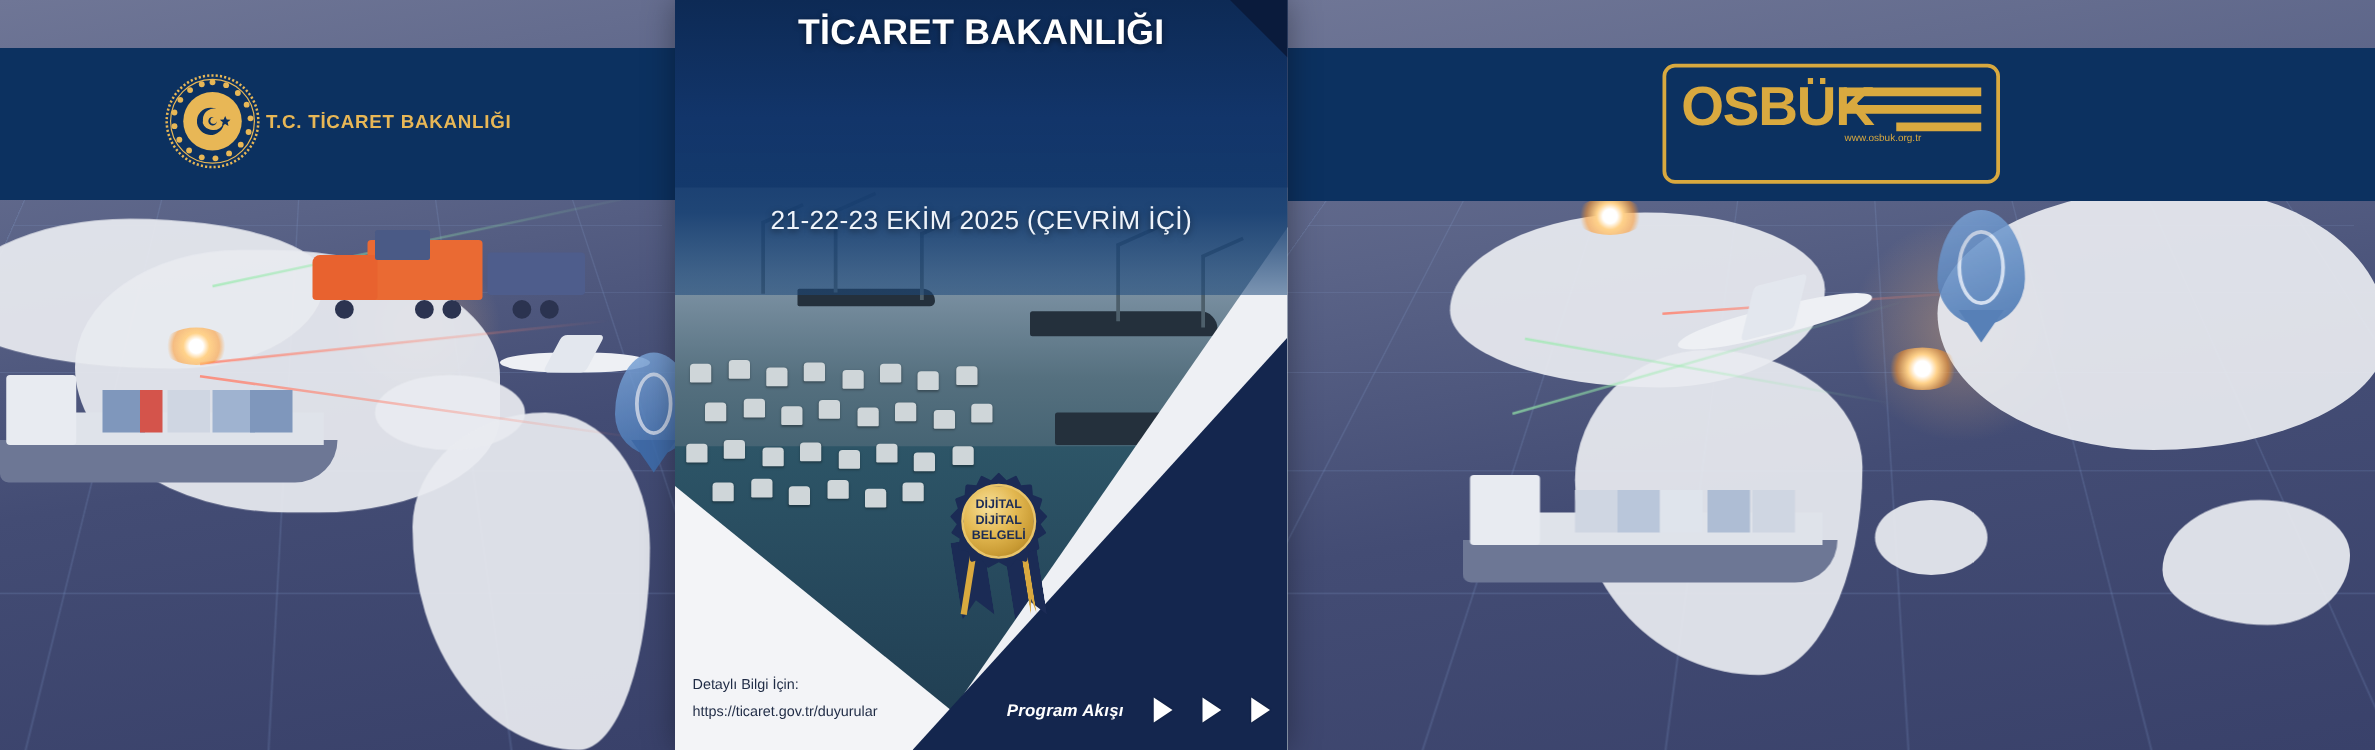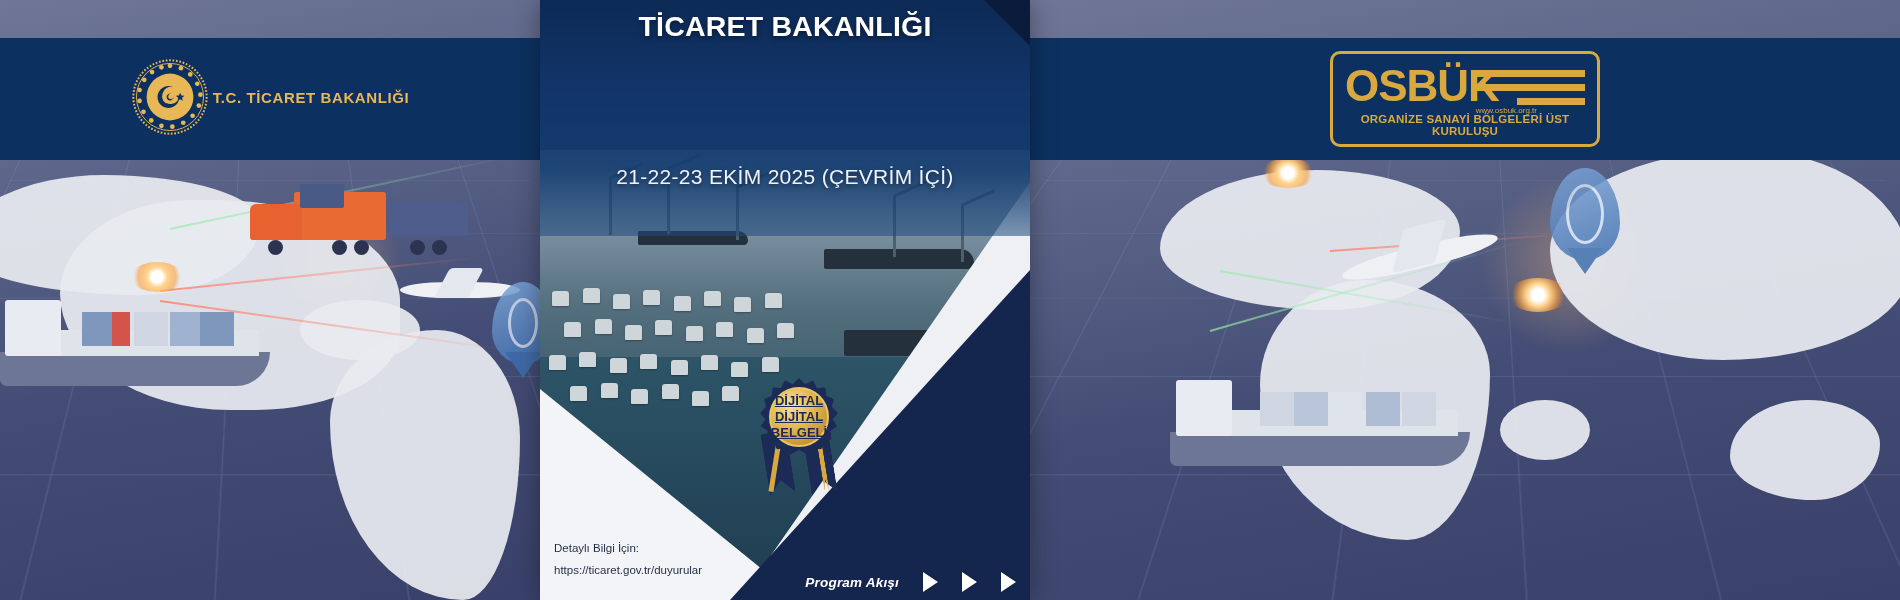--- a/index.html
+++ b/index.html
@@ -163,27 +163,27 @@
   .ribbon .r.r { right:6px; transform:rotate(-9deg); clip-path:polygon(0 0,100% 0,100% 100%,50% 78%,0 100%); }
   .ribbon .g { position:absolute; top:2px; width:5px; height:58px; background:#d9a93f; }
   .ribbon .g.l{ left:14px; transform:rotate(9deg);} .ribbon .g.r{ right:14px; transform:rotate(-9deg);}
   .rosette { position:absolute; left:50%; top:0; width:78px; height:78px; transform:translateX(-50%); }
   .rosette .star { position:absolute; inset:0; border-radius:50%; background:#1b2b55;
                    clip-path:polygon(50% 0,58% 8%,68% 3%,73% 13%,84% 12%,85% 23%,95% 27%,92% 37%,100% 45%,93% 53%,99% 62%,90% 68%,92% 79%,81% 81%,79% 92%,68% 89%,61% 98%,50% 92%,39% 98%,32% 89%,21% 92%,19% 81%,8% 79%,10% 68%,1% 62%,7% 53%,0 45%,8% 37%,5% 27%,15% 23%,16% 12%,27% 13%,32% 3%,42% 8%); }
   .rosette .disc { position:absolute; inset:9px; border-radius:50%;
                    background:radial-gradient(circle at 36% 30%, #f7e09a 0%, #e3b851 42%, #c89a33 72%, #9d7420 100%);
                    border:2px solid #e8c46a; display:flex; flex-direction:column;
                    align-items:center; justify-content:center; }
-  .rosette .disc b { display:block; color:#1b2b55; font-size:13px; font-weight:bold; line-height:1.25;text-decoration:underline; }
+  .rosette .disc b { display:block; color:#1b2b55; font-size:10px; font-weight:bold; line-height:1.25; }
 
   
   .info { position:absolute; left:14px; bottom:18px; color:#1f2b45; font-size:11.5px; line-height:1.9; }
 
   
-  .flow { position:absolute; right:14px; bottom:8px; display:flex; align-items:center; gap:24px; }
+  .flow { position:absolute; right:14px; bottom:22px; display:flex; align-items:center; gap:24px; }
   .flow .lbl { color:#fff; font-size:13.5px; font-style:italic; font-weight:bold; letter-spacing:.2px; }
   .flow .chev { width:0;height:0; border-left:15px solid #fff;
                 border-top:10px solid transparent; border-bottom:10px solid transparent;
                 filter:drop-shadow(0 0 1px rgba(0,0,0,.3)); }
 </style>
 </head>
 <body>
 
 <div class="banner">
 
@@ -310,21 +310,20 @@
 
   <div class="hdr right">
     <div class="osbuk">
       <div class="word">OSBÜK</div>
       <div class="bars">
         <i></i>
           <i></i>
           <i></i>
       </div>
       <div class="url">www.osbuk.org.tr</div>
-      <div class="sub">ORGANİZE SANAYİ BÖLGELERİ ÜST KURULUŞU</div>
     </div>
   </div>
 
   <div class="center">
 
     <div class="port">
       <div class="water"></div>
       <div class="tankfarm">
         <div class="t" style="left:4%;top:4%"></div>
           <div class="t" style="left:14%;top:2%"></div>

